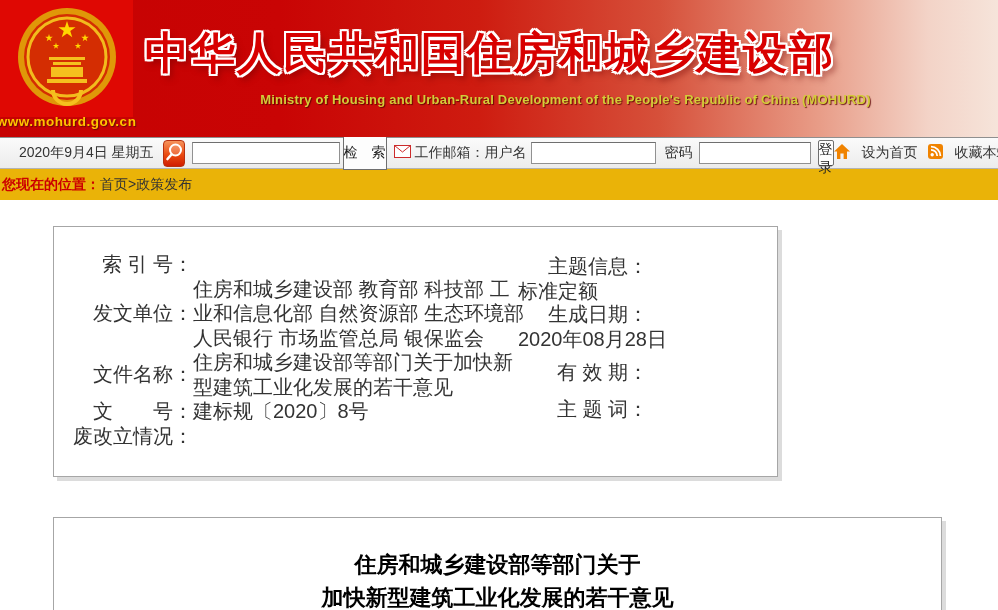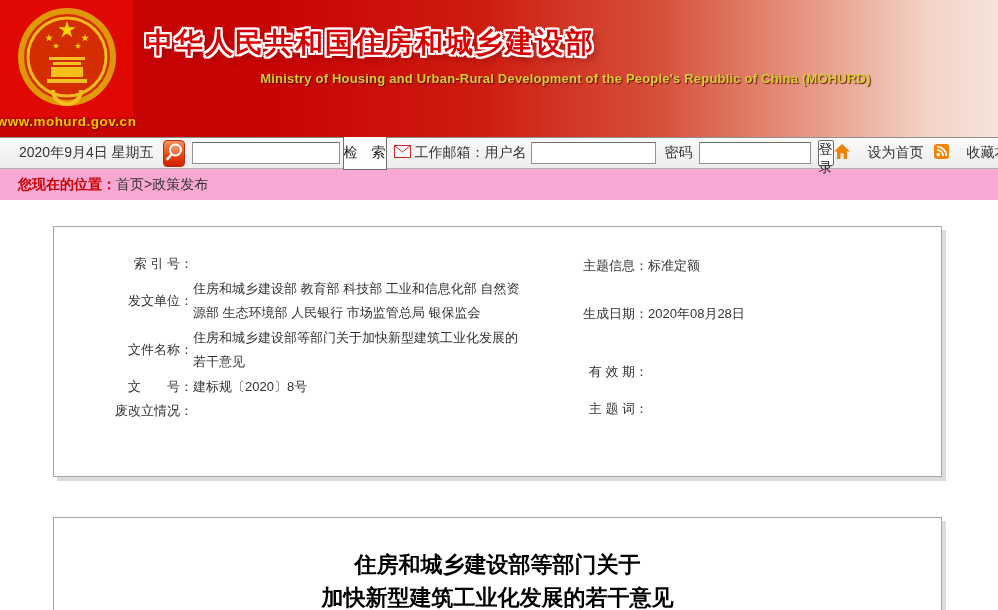--- a/index.html
+++ b/index.html
@@ -9,21 +9,21 @@
 
   
   .masthead { position:relative; height:137px;
     background:linear-gradient(90deg,#c60202 0%,#c90404 28%,#ce1c10 48%,#d6503a 66%,#e89c87 82%,#f3d3c7 93%,#f6e4da 100%); }
   .emblem-block { position:absolute; left:0; top:0; width:133px; height:117px; background:#df0803;
     display:flex; flex-direction:column; align-items:center; cursor:pointer; }
   .emblem-block svg { margin-top:5px; }
   .site-url { color:#ffc400; font-weight:bold; font-size:13.5px; letter-spacing:.5px; margin-top:1px;
     text-shadow:1px 1px 1px #6d0a0a; white-space:nowrap; }
   .banner { position:absolute; left:133px; right:0; top:0; height:100%; overflow:hidden; }
-  .site-title { margin:24px 0 0 12px; font-size:28px; font-weight:bold; color:#d80000; letter-spacing:2px; white-space:nowrap;
+  .site-title { margin:24px 0 0 12px; font-size:44px; font-weight:bold; color:#d80000; letter-spacing:2px; white-space:nowrap;
     text-shadow:-2px -2px 0 #fff,0 -2px 0 #fff,2px -2px 0 #fff,-2px 0 0 #fff,2px 0 0 #fff,
                 -2px 2px 0 #fff,0 2px 0 #fff,2px 2px 0 #fff,4px 5px 6px rgba(110,0,0,.55); }
   .site-subtitle { text-align:center; margin-top:9px; font-size:13px; font-weight:bold; color:#d3cc38;
     letter-spacing:.2px; text-shadow:1px 1px 1px rgba(90,0,0,.85); white-space:nowrap; }
 
   
   .toolbar { height:32px; background:linear-gradient(#fbfbfb,#ececec); border-top:1px solid #8f8f8f;
     border-bottom:1px solid #b3b3b3; display:flex; align-items:center; padding:0 15px; font-size:14px; color:#333; }
   .tb-date { margin:0 9px 0 4px; white-space:nowrap; }
   .search-btn { width:30px; height:27px; border:1px solid #b8300f; border-radius:4px;
@@ -34,37 +34,37 @@
   .retrieve-btn { width:69px; height:34px; background:#fdfdfd; border:1px solid #6f6f6f; font-size:14px; color:#222;
     white-space:pre; cursor:pointer; margin-right:7px; }
   .mail-icon { margin-right:4px; flex:none; }
   .mail-label { white-space:nowrap; margin-right:4px; }
   .user-input { width:125px; }
   .pwd-label { margin:0 6px 0 9px; white-space:nowrap; }
   .pwd-input { width:112px; }
   .login-btn { width:43px; height:26px; background:#fdfdfd; border:1px solid #6f6f6f; border-radius:2px;
     font-size:14px; color:#222; cursor:pointer; margin-left:7px; }
   .right-links { margin-left:auto; display:flex; align-items:center; white-space:nowrap; }
-  .right-links .lnk { color:#333; text-decoration:none; cursor:pointer; margin:0 10px 0 18px; }
+  .right-links .lnk { color:#333; text-decoration:none; cursor:pointer; margin:0 10px 0 12px; }
   .right-links .lnk:last-child { margin-right:2px; }
   .right-links svg { flex:none; }
 
   
-  .breadcrumb { height:31px; background:#f9a8d4; display:flex; align-items:center; font-size:14px; padding-left:18px; }
+  .breadcrumb { height:31px; background:#eab308; display:flex; align-items:center; font-size:14px; padding-left:2px; }
   .crumb-label { color:#cc0000; font-weight:bold; white-space:pre; }
   .crumb-path { color:#333; }
 
   
-  .info-box { position:relative; width:889px; height:251px; margin:26px 0 0 53px; background:#fff;
-    border:1px solid #a6a6a6; box-shadow:4px 4px 0 #dcdcdc; font-size:13px; color:#333; }
+  .info-box { position:relative; width:725px; height:251px; margin:26px 0 0 53px; background:#fff;
+    border:1px solid #a6a6a6; box-shadow:4px 4px 0 #dcdcdc; font-size:20px; color:#333; }
   .left-col { position:absolute; left:0; top:25px; width:530px; }
   .field { display:flex; align-items:center; }
   .flabel { width:139px; flex:none; text-align:right; white-space:pre; line-height:24.5px; }
   .fvalue { width:336px; line-height:24.5px; }
-  .rrow { position:absolute; display:flex; line-height:24.5px; }
+  .rrow { position:absolute; display:flex; line-height:24.5px;flex-direction:column; }
   .rlabel { width:130px; flex:none; text-align:right; white-space:pre; }
   .rvalue { white-space:nowrap; }
   .rrow-1 { top:27px;  left:464px; }
   .rrow-2 { top:75px;  left:464px; }
   .rrow-3 { top:133px; left:464px; }
   .rrow-4 { top:170px; left:464px; }
 
   
   .title-box { width:889px; height:170px; margin:40px 0 0 53px; background:#fff;
     border:1px solid #a6a6a6; box-shadow:4px 4px 0 #dcdcdc; text-align:center; padding-top:30px; }

